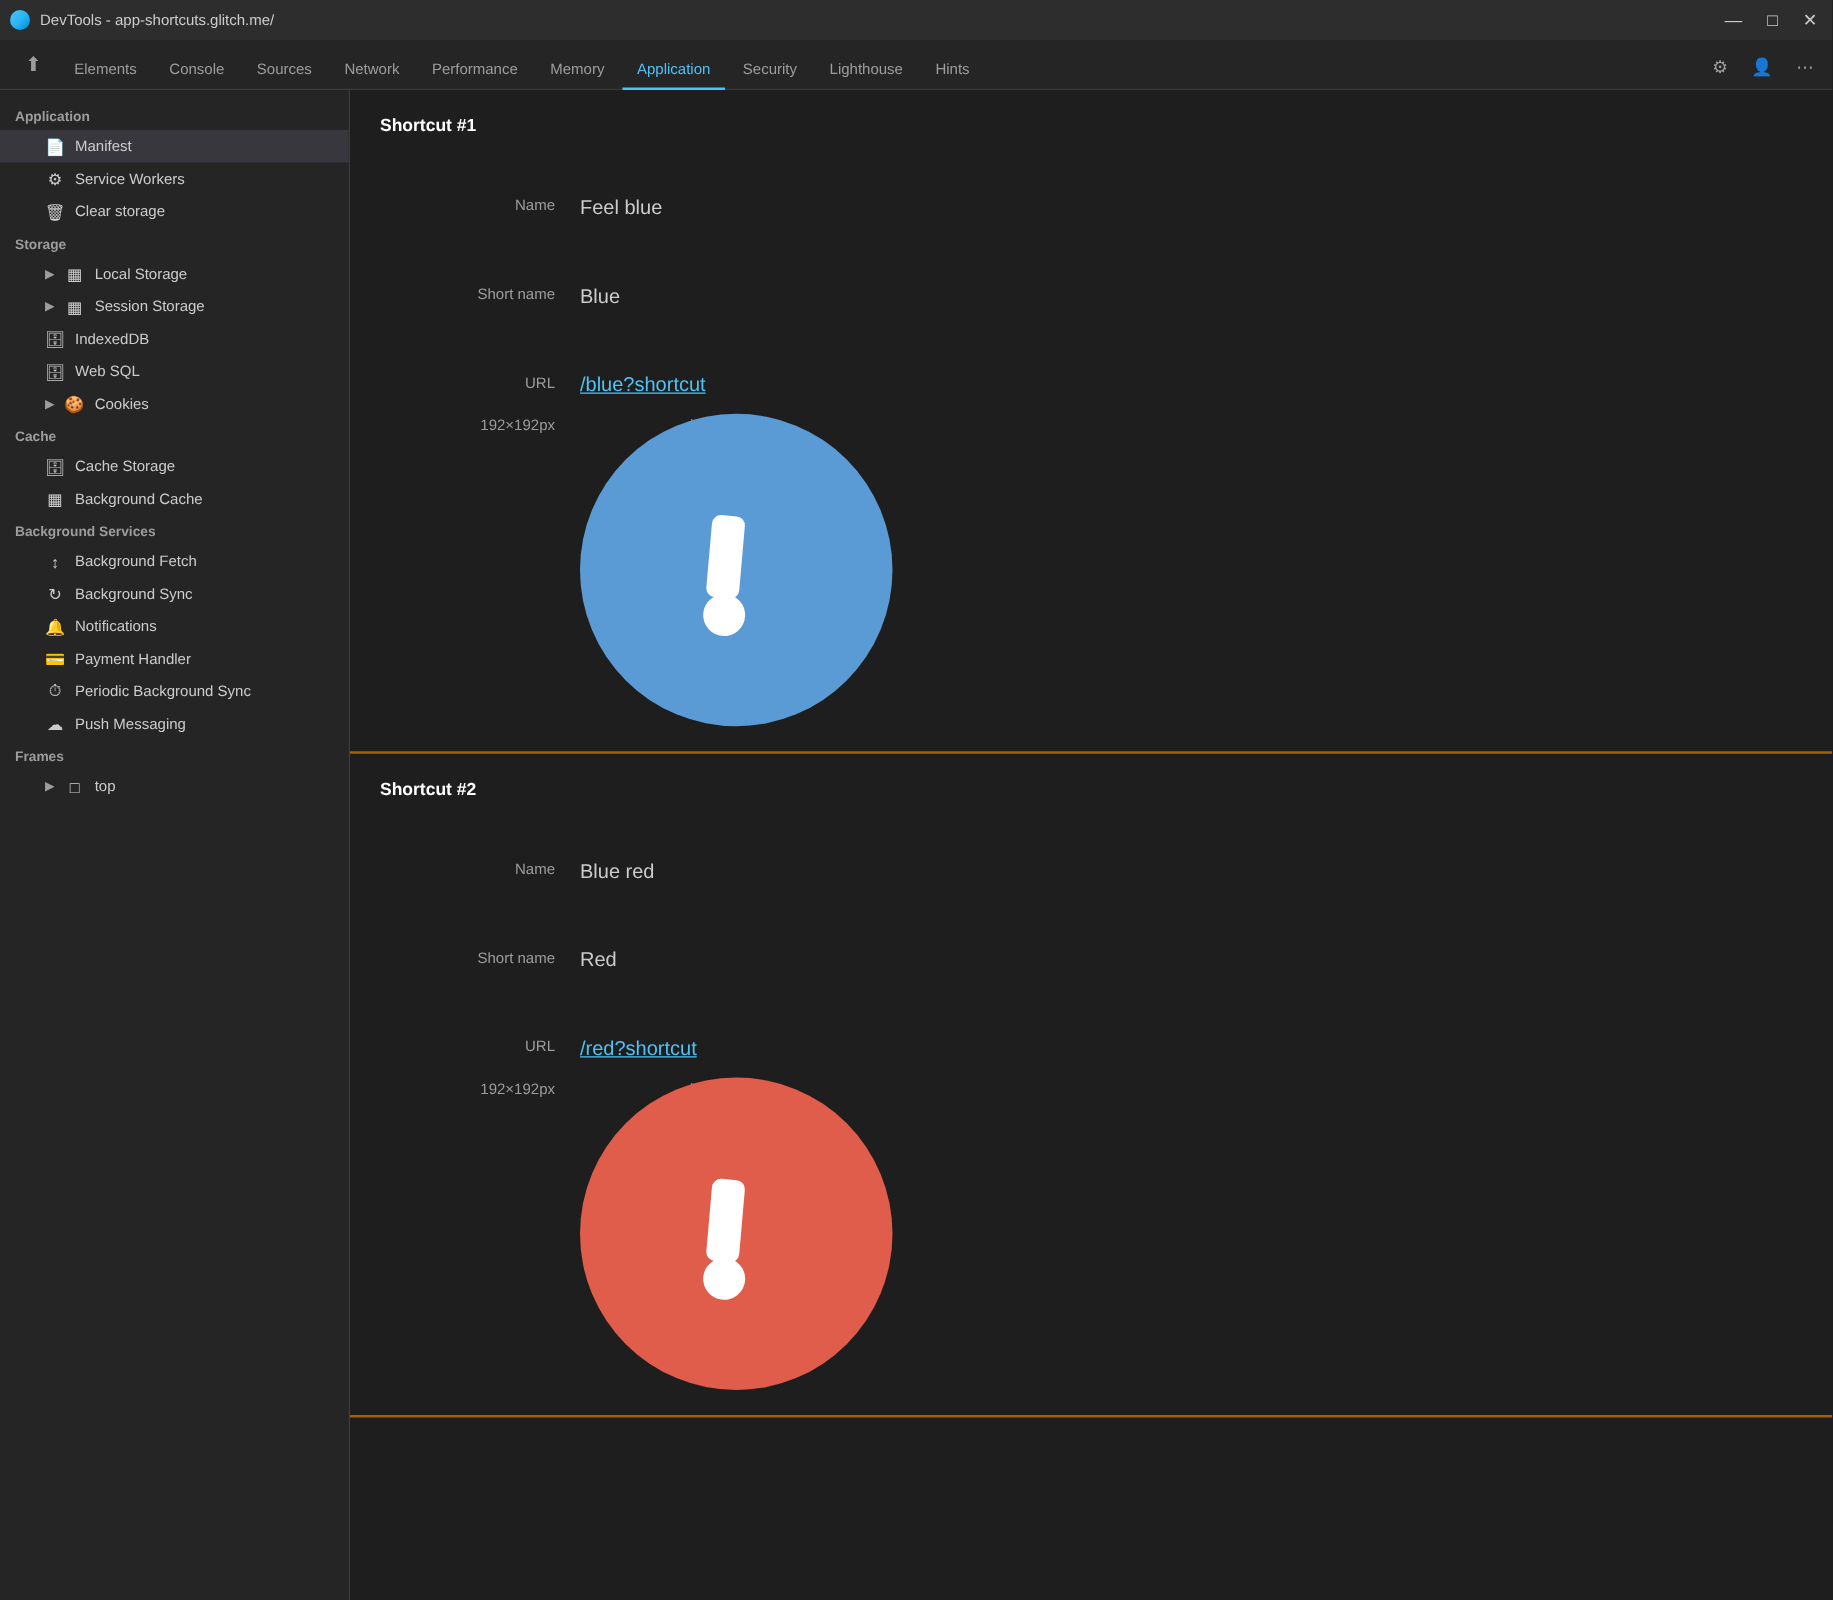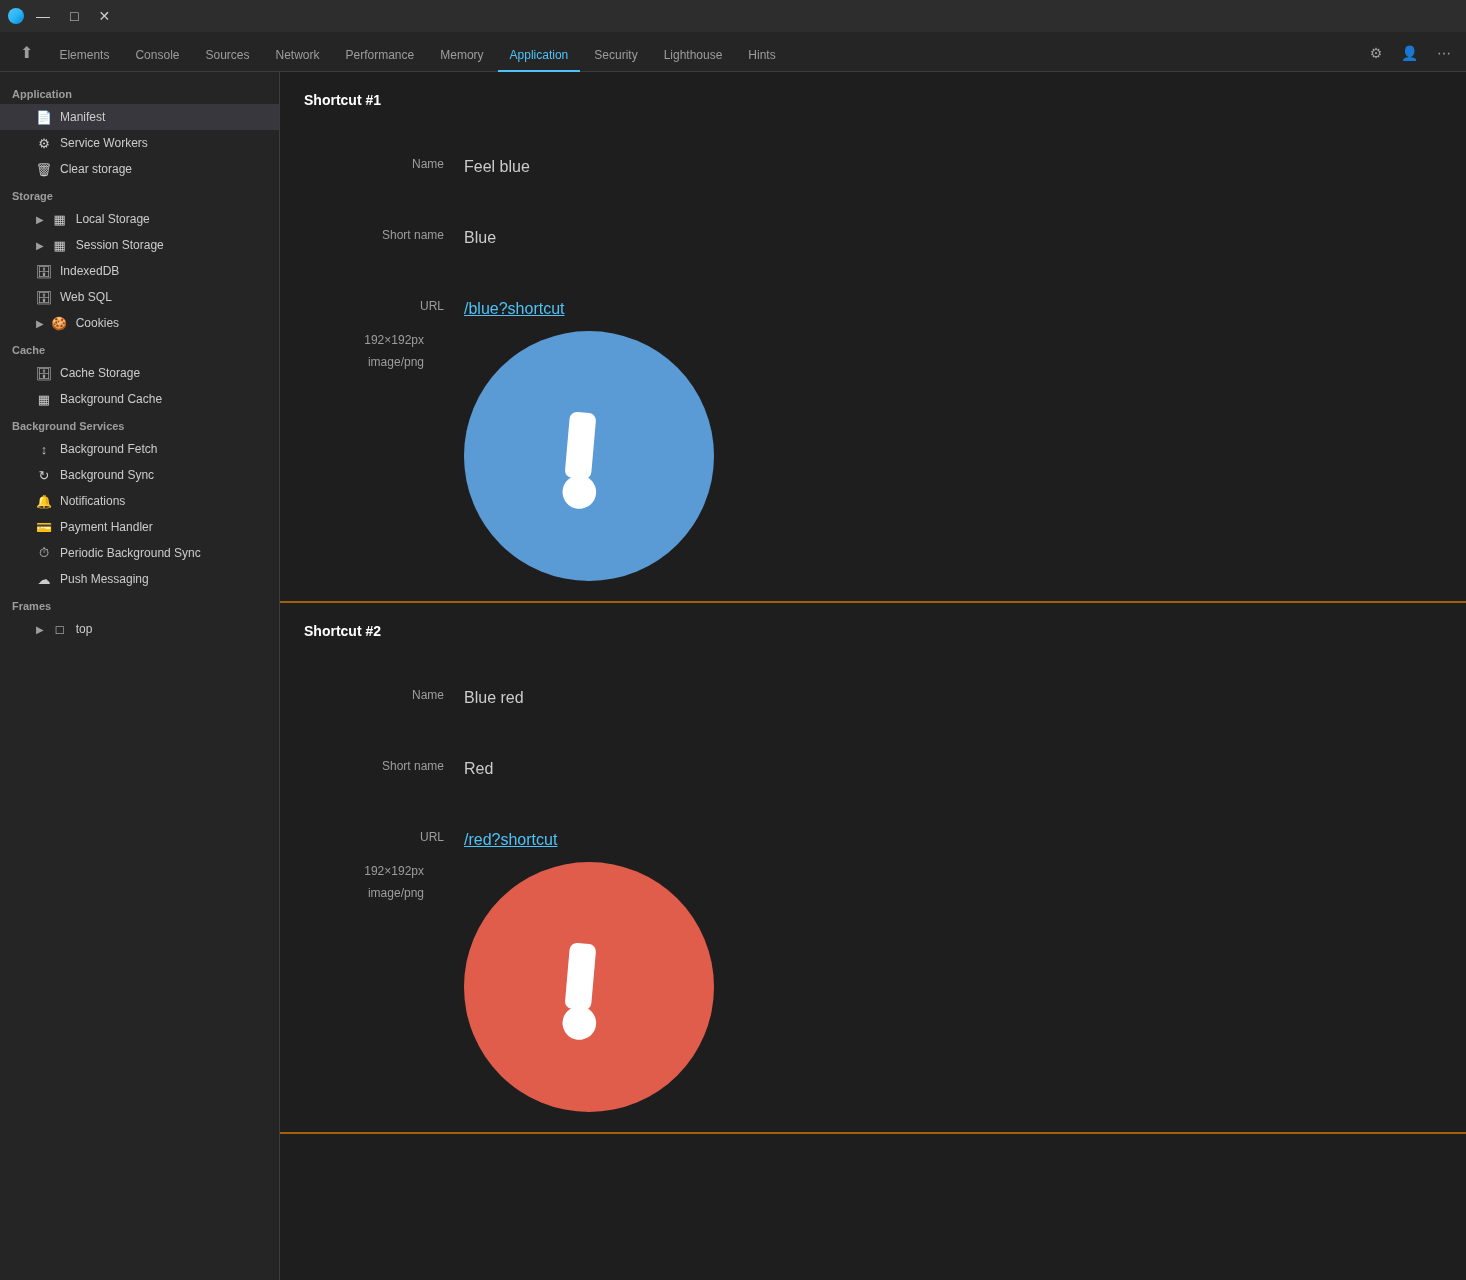--- a/index.html
+++ b/index.html
@@ -205,22 +205,22 @@
       cursor: pointer;
     }
 
     .shortcut-img-row {
       display: flex;
       align-items: flex-start;
     }
 
     .shortcut-img-labels {
       display: flex;
-      flex-direction: column;
-      align-items: flex-end;
+      flex-direction: row;
+      align-items: flex-start;
       width: 160px;
       padding-right: 20px;
       gap: 4px;
       padding-top: 0;
     }
 
     .icon-preview {
       width: 250px;
       height: 250px;
       border-radius: 50%;
@@ -250,20 +250,21 @@
     
     ::-webkit-scrollbar { width: 8px; }
     ::-webkit-scrollbar-track { background: #1e1e1e; }
     ::-webkit-scrollbar-thumb { background: #424242; border-radius: 4px; }
   </style>
 </head>
 <body>
 
 <div class="titlebar">
   <div class="titlebar-icon"></div>
+  <span class="titlebar-title">DevTools - app-shortcuts.glitch.me/</span>
   <div class="titlebar-controls">
     <button class="titlebar-btn">—</button>
     <button class="titlebar-btn">□</button>
     <button class="titlebar-btn">✕</button>
   </div>
 </div>
 
 <div class="tabbar">
   <span class="tab-item cursor-icon">⬆</span>
   <div class="tab-item">Elements</div>

